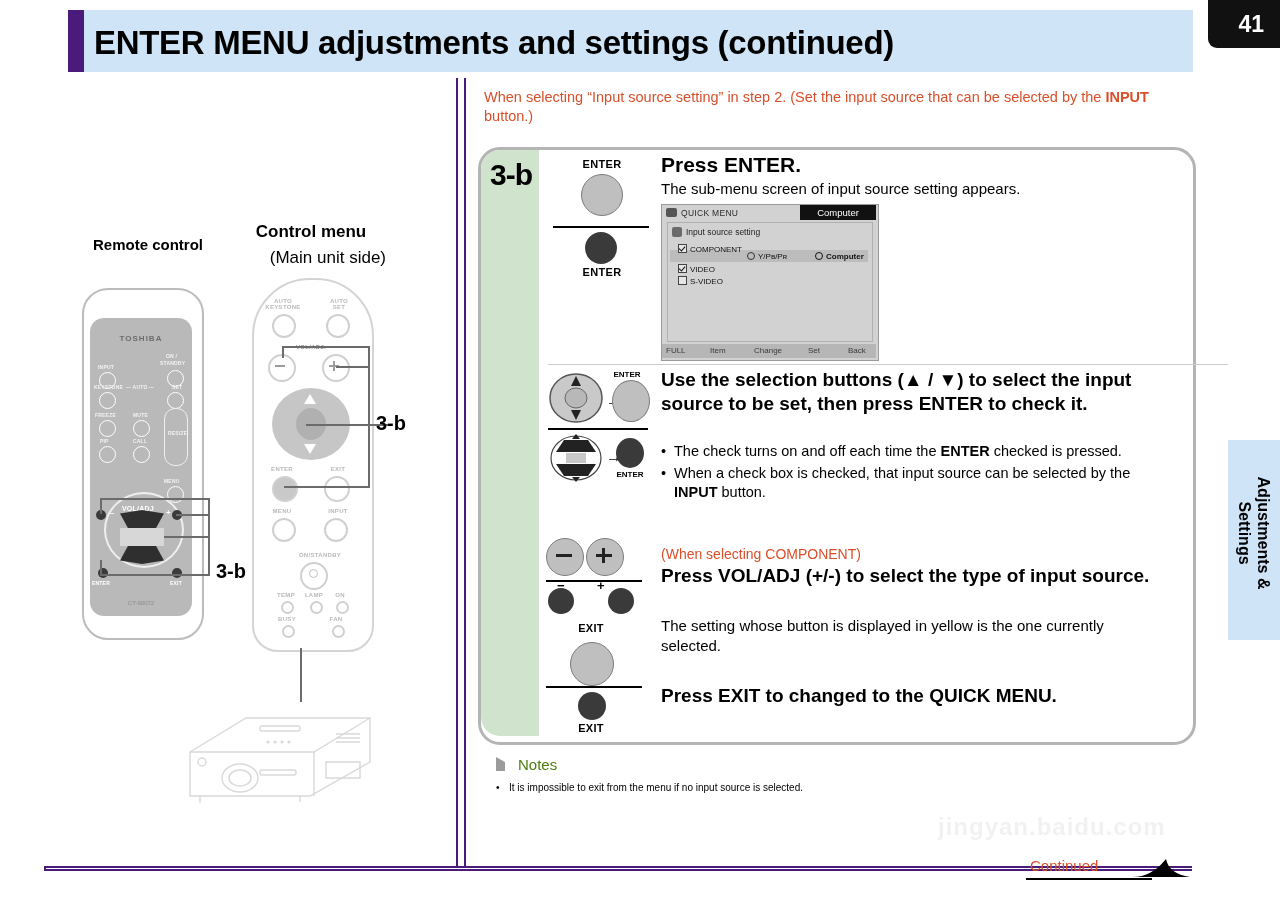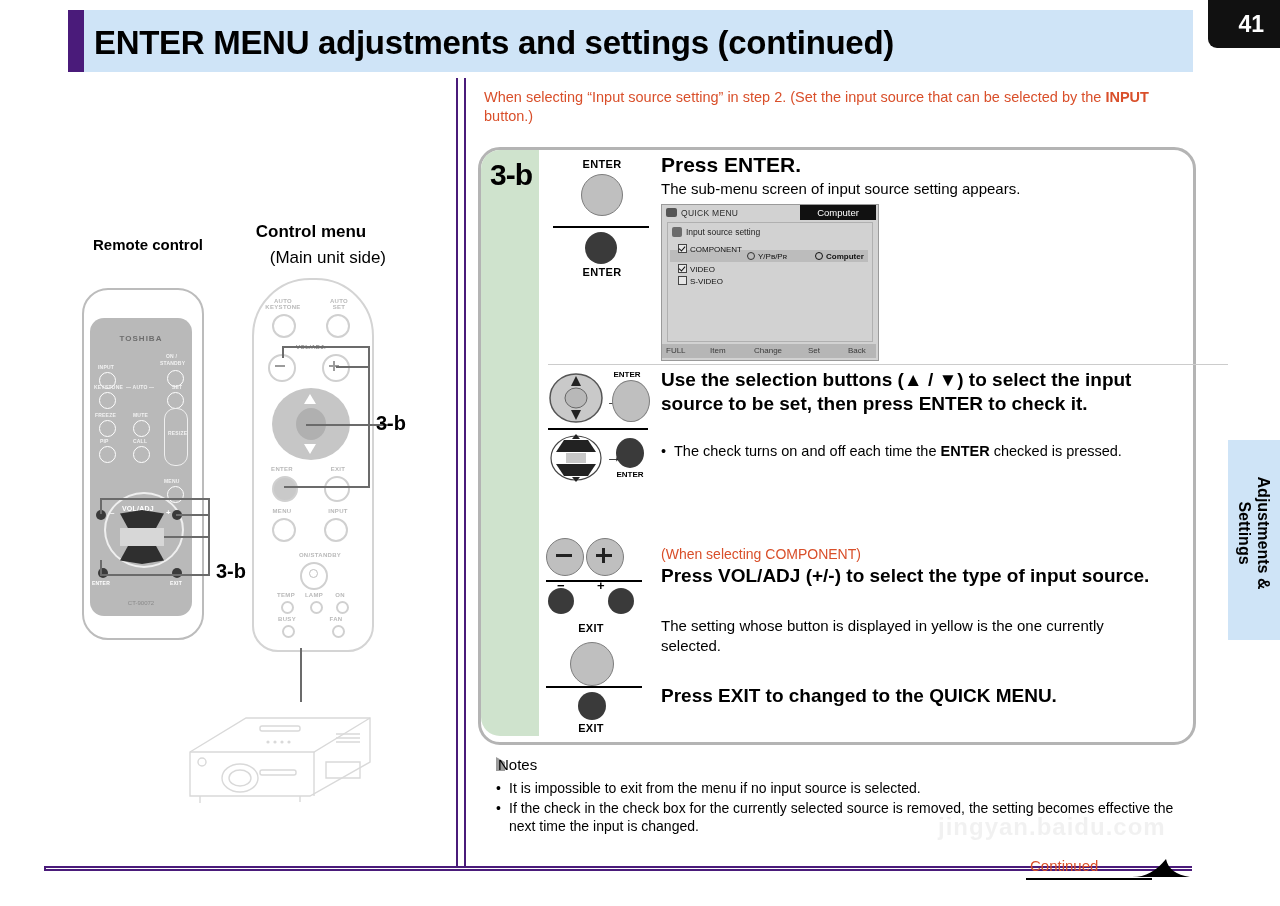--- a/index.html
+++ b/index.html
@@ -109,22 +109,22 @@
   .chk.on:after{content:"";position:absolute;left:1px;top:0px;width:3px;height:5px;
     border:solid #111;border-width:0 1.3px 1.3px 0;transform:rotate(40deg);}
   .rad{display:inline-block;width:6px;height:6px;border:1px solid #333;border-radius:50%;
     margin-right:3px;vertical-align:-1px;}
   .rad.on{border-color:#111;}
 
   
   .notes-mark{position:absolute;left:496px;top:757px;width:9px;height:14px;background:#9b9b9b;}
   .notes-mark:after{content:"";position:absolute;left:0;top:0;border-left:9px solid transparent;
     border-top:5px solid #fff;}
-  .notes-title{position:absolute;left:498px;top:756px;font-size:15px;color:#000000;}
-  .notes-list{position:absolute;left:496px;top:779px;width:690px;font-size:14px;line-height:18.5px;}
+  .notes-title{position:absolute;left:518px;top:756px;font-size:15px;color:#4d7c0f;}
+  .notes-list{position:absolute;left:496px;top:779px;width:690px;font-size:10px;line-height:18.5px;}
   .notes-list div{position:relative;padding-left:13px;margin-bottom:1px;}
   .notes-list div:before{content:"\2022";position:absolute;left:0;top:0;}
 
   .continued{position:absolute;left:1030px;top:857px;font-size:15px;color:#d94f2a;}
   .cont-rule{position:absolute;left:1026px;top:878px;width:126px;height:2px;background:#000;}
   .cont-arrow{position:absolute;left:1132px;top:855px;width:60px;height:28px;}
 
   
   .wm{position:absolute;left:880px;top:735px;width:400px;height:130px;opacity:.30;
     color:#cfcfcf;font-weight:bold;pointer-events:none;}
@@ -359,20 +359,21 @@
   <polygon points="28,0 32,5 24,5" fill="#222"></polygon>
   <polygon points="28,48 32,43 24,43" fill="#222"></polygon>
 </svg>
 <div style="position:absolute;left:606px;top:448px;font-size:16px;">→</div>
 <div class="btn-dark" style="left:616px;top:438px;width:28px;height:30px;"></div>
 <div class="cap-sm" style="left:600px;top:470px;width:60px;">ENTER</div>
 
 <div class="h-bold" style="left:661px;top:368px;width:508px;">Use the selection buttons (▲ / ▼) to select the input source to be set, then press ENTER to check it.</div>
 <div class="bullets" style="left:661px;top:442px;width:508px;">
   <div><span>The check turns on and off each time the </span><b>ENTER</b><span> checked is pressed.</span></div>
+  <div><span>When a check box is checked, that input source can be selected by the </span><b>INPUT</b><span> button.</span></div>
 </div>
 
 <div class="btn-grey" style="left:546px;top:538px;width:36px;height:36px;"></div>
 <div class="btn-grey" style="left:586px;top:538px;width:36px;height:36px;"></div>
 <div style="position:absolute;left:556px;top:554px;width:16px;height:3px;background:#222;"></div>
 <div style="position:absolute;left:596px;top:554px;width:16px;height:3px;background:#222;"></div>
 <div style="position:absolute;left:602px;top:548px;width:3px;height:15px;background:#222;"></div>
 <div class="hsep" style="left:546px;top:580px;width:96px;"></div>
 <div class="cap" style="left:552px;top:578px;width:18px;font-size:13px;">−</div>
 <div class="cap" style="left:592px;top:578px;width:18px;font-size:13px;">+</div>
@@ -387,21 +388,20 @@
 
 <div class="hsep" style="left:546px;top:686px;width:96px;"></div>
 <div class="btn-dark" style="left:578px;top:692px;width:28px;height:28px;"></div>
 <div class="cap" style="left:566px;top:722px;width:50px;">EXIT</div>
 <div class="h-bold" style="left:661px;top:684px;width:512px;">Press EXIT to changed to the QUICK MENU.</div>
 
 <div class="notes-mark"></div>
 <div class="notes-title">Notes</div>
 <div class="notes-list">
   <div>It is impossible to exit from the menu if no input source is selected.</div>
-  <div>If the check in the check box for the currently selected source is removed, the setting becomes effective the next time the input is changed.</div>
 </div>
 
 <div class="wm">
   <div class="w2">jingyan.baidu.com</div>
 </div>
 
 <div class="continued">Continued</div>
 <div class="cont-rule"></div>
 <svg class="cont-arrow" viewBox="0 0 60 28">
   <path d="M0 22 C14 22 24 16 34 4 C36 14 44 20 58 22 Z" fill="#000"></path>

